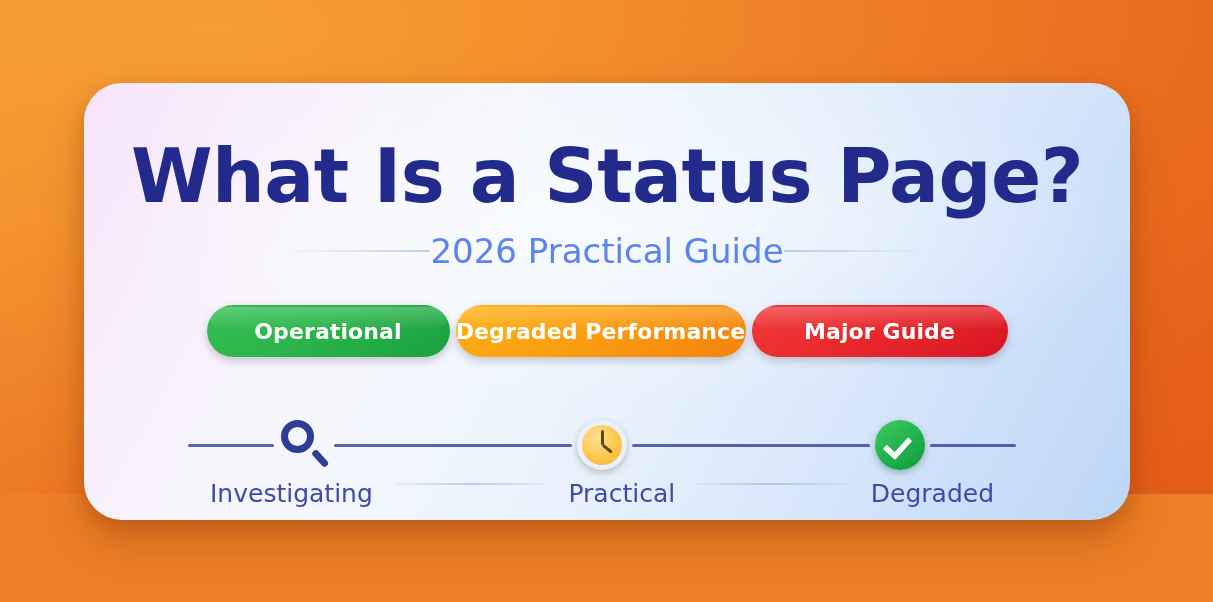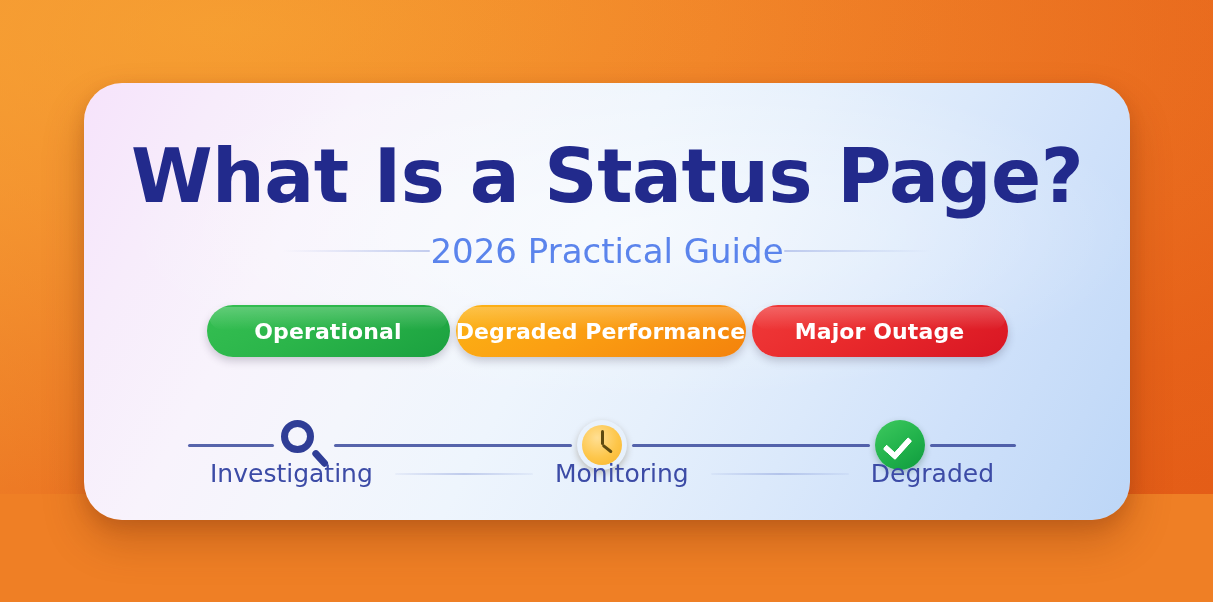--- a/index.html
+++ b/index.html
@@ -289,20 +289,21 @@
     align-items: center;
   }
   .tl-label {
     flex: 0 0 auto;
     font-size: 25px;
     line-height: 30px;
     color: #3c4ba6;
     font-family: "DejaVu Sans", sans-serif;
     white-space: nowrap;
     text-align: center;
+    margin-top: 20px;
   }
   .tl-label-gap {
     flex: 1 1 auto;
     height: 2px;
     background: linear-gradient(to right, rgba(120,140,210,0.08), rgba(120,140,210,0.40) 50%, rgba(120,140,210,0.08));
     border-radius: 2px;
     margin: 0 22px;
   }
   .tl-label-edge { flex: 0 0 22px; }
 </style>
@@ -323,21 +324,21 @@
       </div>
 
       <div class="badges">
         <div class="badge operational">
           <span class="badge-label">Operational</span>
         </div>
         <div class="badge degraded">
           <span class="badge-label">Degraded Performance</span>
         </div>
         <div class="badge outage">
-          <span class="badge-label">Major Outage</span>
+          <span class="badge-label">Major Guide</span>
         </div>
       </div>
 
       <div class="timeline">
 
         <div class="tl-track">
           <span class="tl-line edge"></span>
 
           <span class="tl-node">
             <span class="icon-search">
@@ -364,21 +365,21 @@
             </span>
           </span>
 
           <span class="tl-line edge"></span>
         </div>
 
         <div class="tl-labels">
           <span class="tl-label-edge"></span>
           <span class="tl-label">Investigating</span>
           <span class="tl-label-gap"></span>
-          <span class="tl-label">Monitoring</span>
+          <span class="tl-label">Practical</span>
           <span class="tl-label-gap"></span>
           <span class="tl-label">Degraded</span>
           <span class="tl-label-edge"></span>
         </div>
 
       </div>
 
     </div>
   </div>
 

